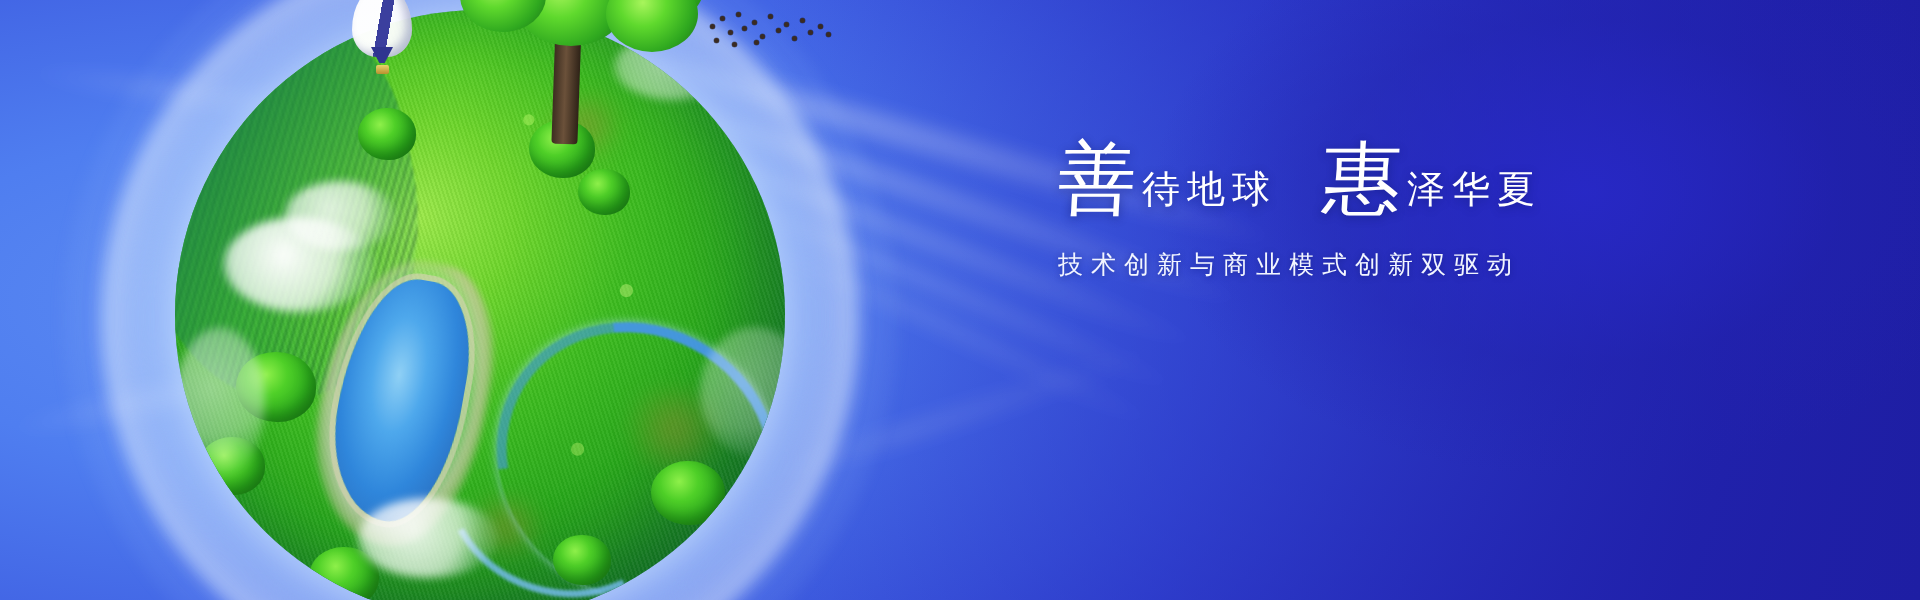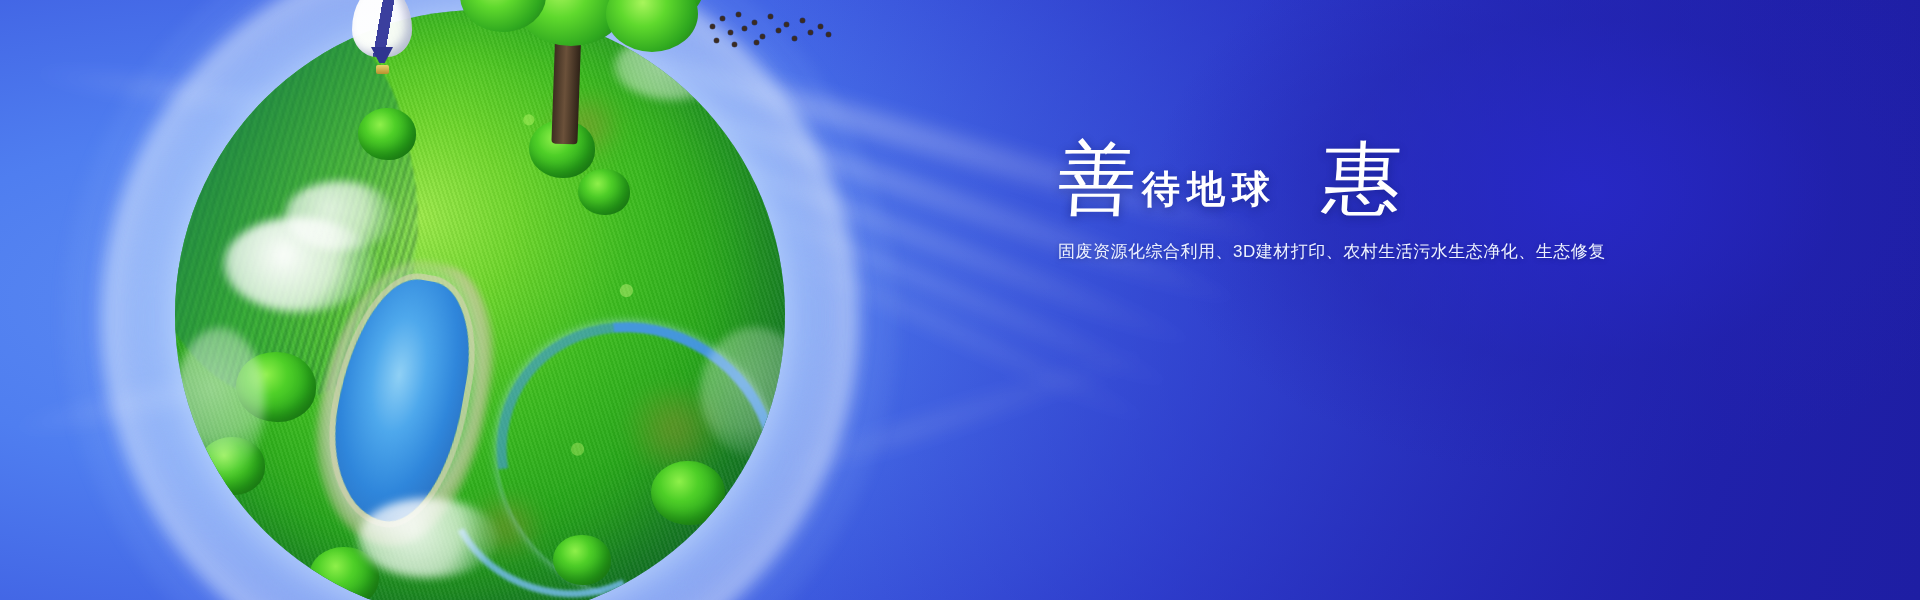--- a/index.html
+++ b/index.html
@@ -165,21 +165,21 @@
     font-family:"Liberation Serif","DejaVu Serif",serif;
     text-shadow:0 2px 10px rgba(10,20,90,.45);
     line-height:1;
   }
   .hl-big{
     font-size:78px;font-weight:400;letter-spacing:0;
     transform:skewX(-3deg);
     padding-right:6px;
   }
   .hl-small{
-    font-size:38px;font-weight:700;letter-spacing:7px;
+    font-size:38px;font-weight:400;letter-spacing:7px;
     padding-bottom:10px;
   }
   .hl-gap{width:46px;}
   .subline{
     margin-top:30px;font-size:25px;letter-spacing:8px;color:#f2f5ff;
     text-shadow:0 1px 6px rgba(10,20,90,.4);white-space:nowrap;
   }
   .detail{
     margin-top:22px;font-size:17px;letter-spacing:.5px;color:#eef2ff;
     text-shadow:0 1px 5px rgba(10,20,90,.4);white-space:nowrap;
@@ -284,19 +284,20 @@
       <div class="basket"></div>
     </div>
   </div>
 
   <div class="copy">
     <div class="headline">
       <span class="hl-big">善</span>
       <span class="hl-small">待地球</span>
       <span class="hl-gap"></span>
       <span class="hl-big">惠</span>
-    </div>
-
-    <div class="detail">固废资源化综合利用、3D建材打印、农村生活污水生态净化、生态修复</div>
+      <span class="hl-small">泽华夏</span>
+    </div>
+
+    <div class="subline">技术创新与商业模式创新双驱动</div>
 
   </div>
 
 </div>
 
 </body></html>

